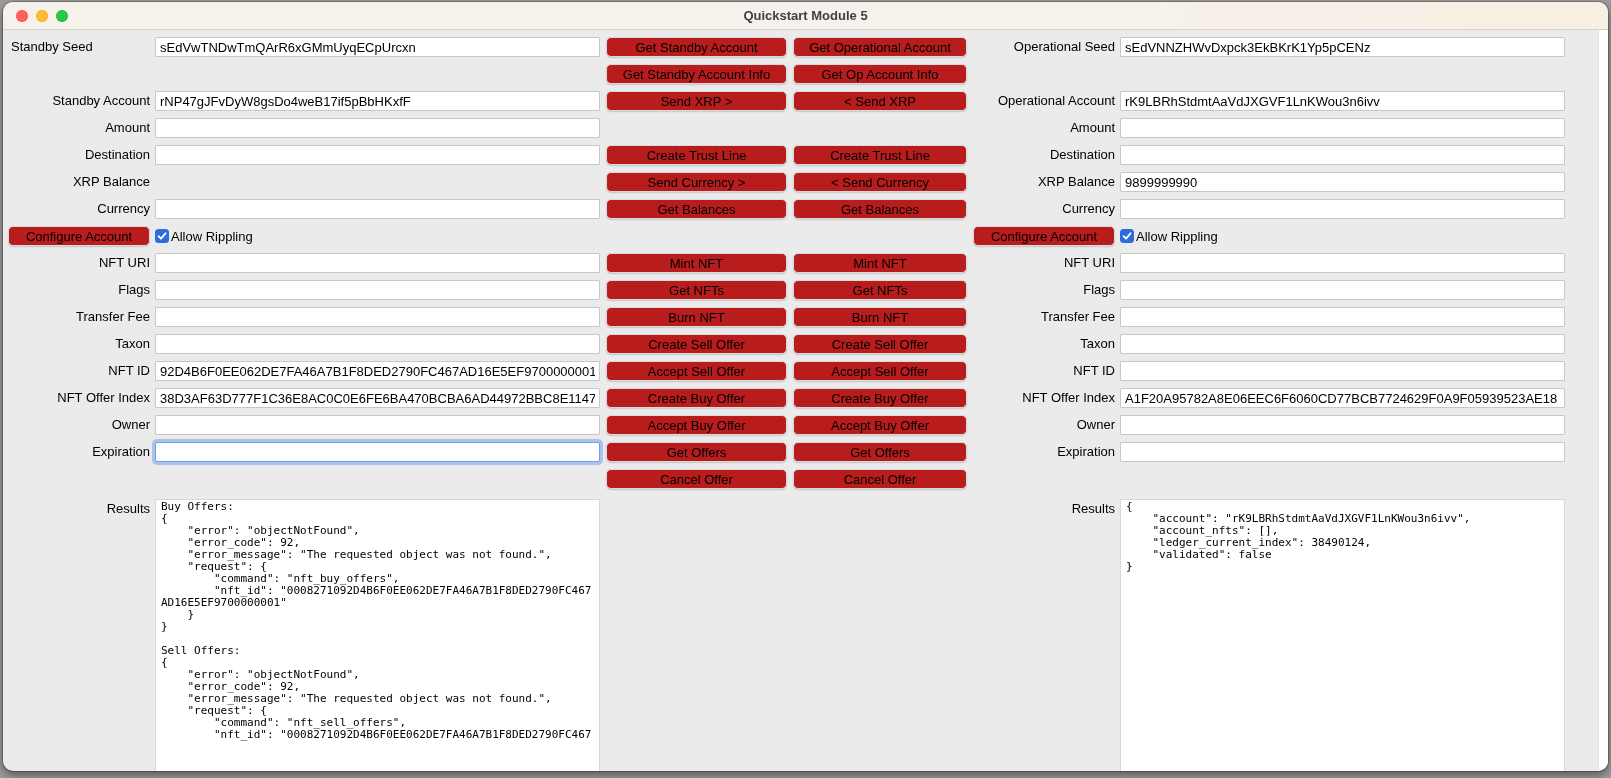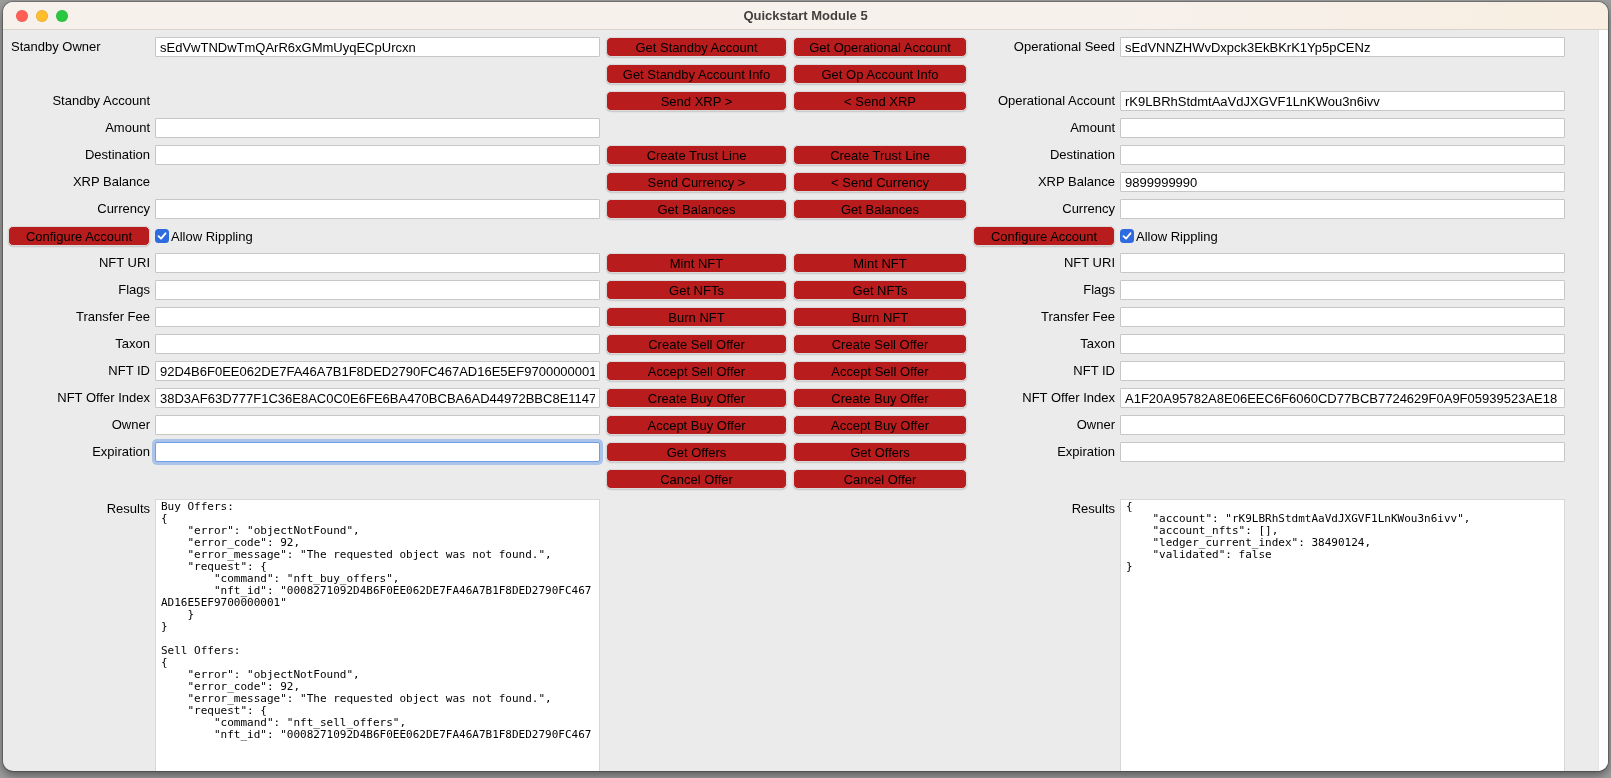--- a/index.html
+++ b/index.html
@@ -95,31 +95,32 @@
       <div class="dot" style="background:#ff5f57"></div>
       <div class="dot" style="background:#febc2e"></div>
       <div class="dot" style="background:#28c840"></div>
     </div>
     <div class="title">Quickstart Module 5</div>
   </div>
 
   <div class="content">
     <div class="grid">
 
-      <div class="lbl left-align col1">Standby Owner</div>
+      <div class="lbl left-align col1">Standby Seed</div>
       <input class="entry col3" value="sEdVwTNDwTmQArR6xGMmUyqECpUrcxn" style="">
       <button class="btn col5">Get Standby Account</button>
       <button class="btn col7">Get Operational Account</button>
       <div class="lbl col9">Operational Seed</div>
       <input class="entry col11" value="sEdVNNZHWvDxpck3EkBKrK1Yp5pCENz" style="">
 
       <button class="btn col5">Get Standby Account Info</button>
       <button class="btn col7">Get Op Account Info</button>
 
       <div class="lbl col1">Standby Account</div>
+      <input class="entry col3" value="rNP47gJFvDyW8gsDo4weB17if5pBbHKxfF" style="">
       <button class="btn col5">Send XRP &gt;</button>
       <button class="btn col7">&lt; Send XRP</button>
       <div class="lbl col9">Operational Account</div>
       <input class="entry col11" value="rK9LBRhStdmtAaVdJXGVF1LnKWou3n6ivv" style="">
 
       <div class="lbl col1">Amount</div>
       <input class="entry col3" value="" style="">
       <div class="lbl col9">Amount</div>
       <input class="entry col11" value="" style="">
 

